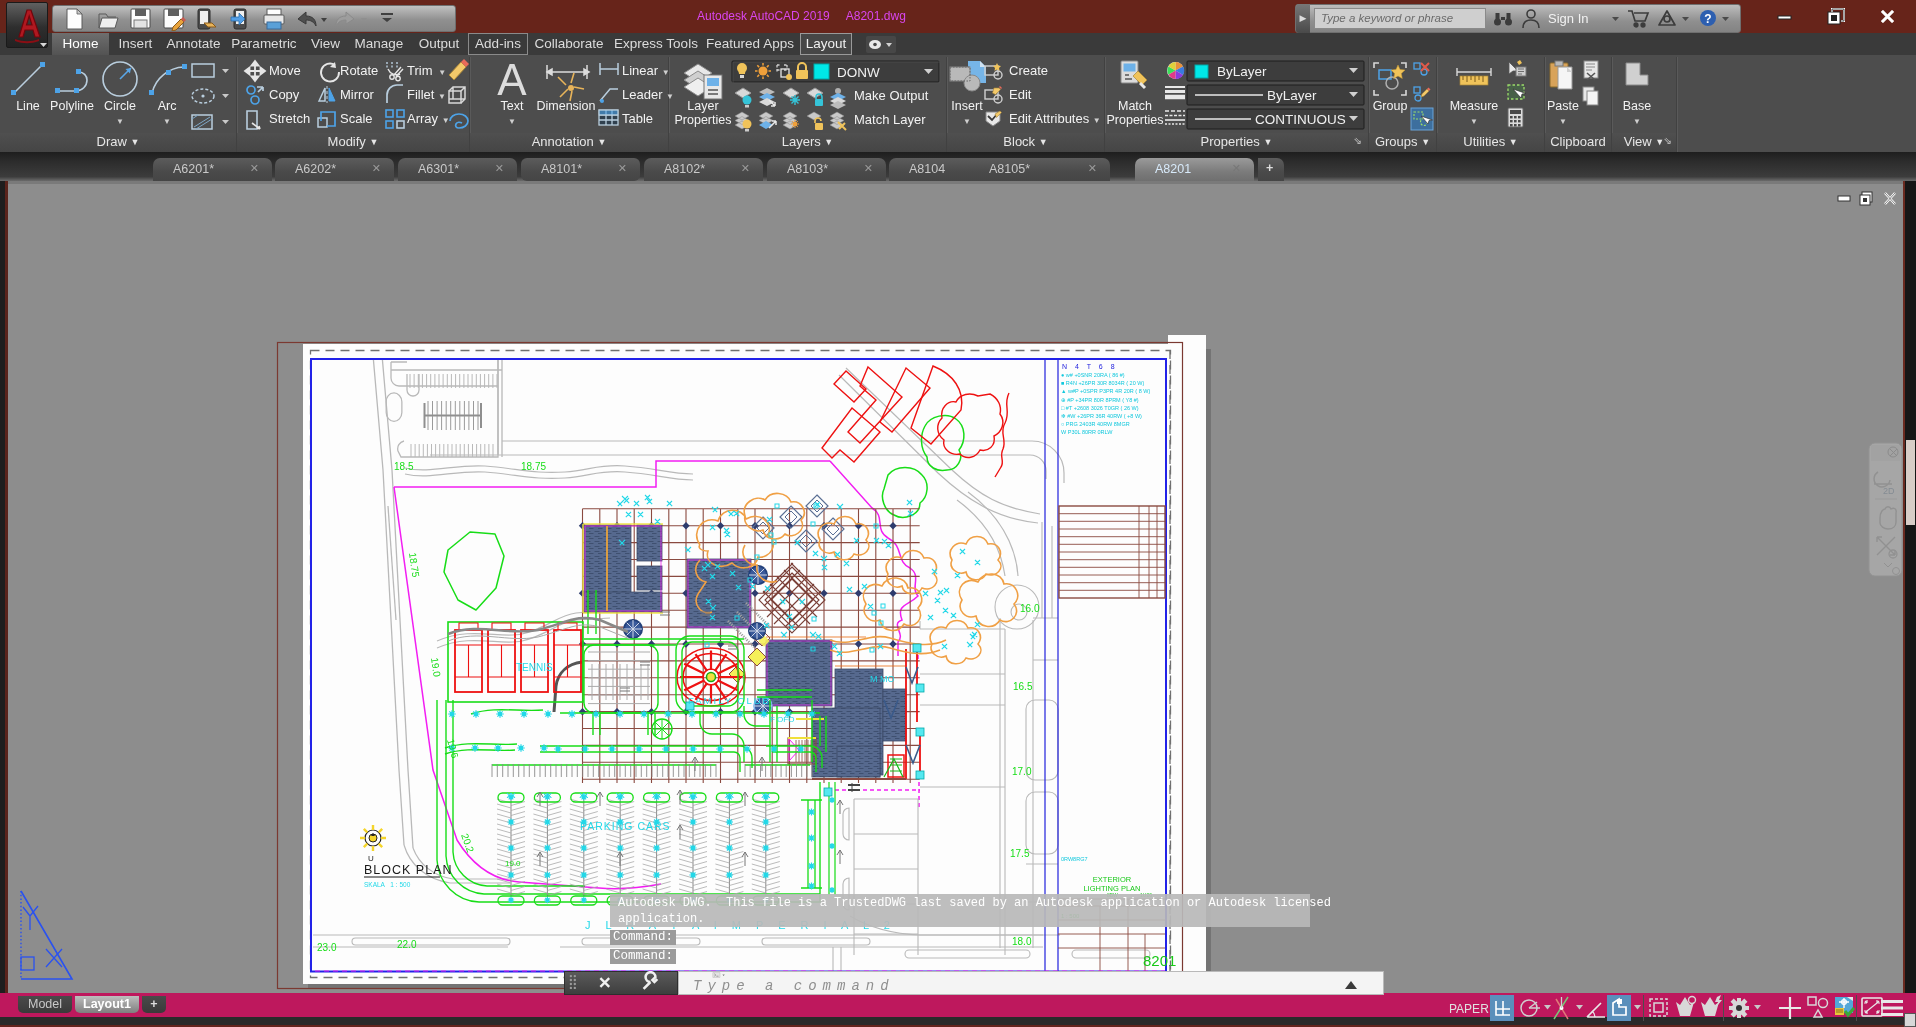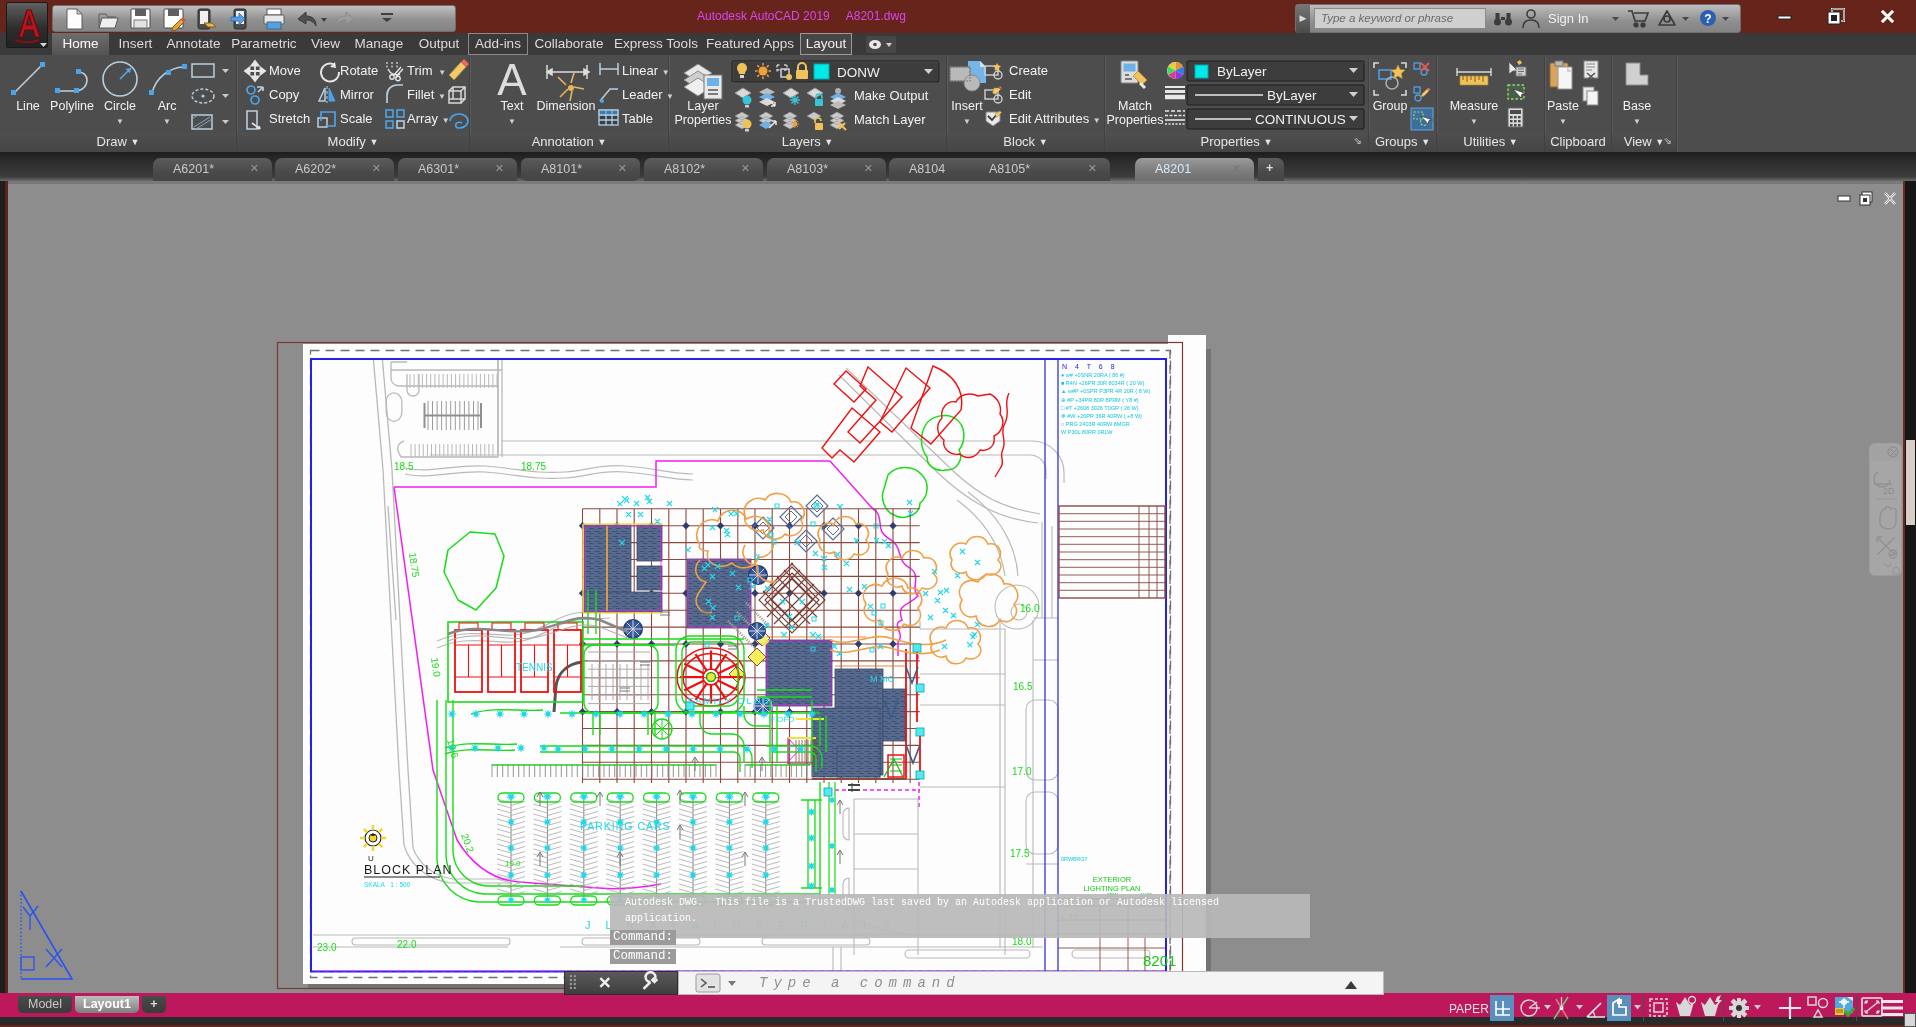--- a/index.html
+++ b/index.html
@@ -42,28 +42,28 @@
 .ftab { position:absolute; top:6px; height:23px; border-radius:7px 7px 0 0;
   background:linear-gradient(#5c5c5c,#4a4a4a 60%, #454545); color:#c9c9c9; font-size:12.5px; }
 .ftab .x { position:absolute; right:13px; top:4px; color:#9a9a9a; font-size:11px; }
 .ftab.active { background:linear-gradient(#9a9a9a,#7b7b7b 60%, #6f6f6f); color:#d8eafa; }
 .ftab .lbl { position:absolute; left:20px; top:4px; }
 
 
 #canvas { left:0; top:181px; width:1916px; height:812px; background:#8d8d8d; }
 
 
-#dwgmsg { left:610px; top:894px; width:700px; height:44px; background:rgba(185,185,185,0.92);
-  font-family:"Liberation Mono",monospace; font-size:10px; color:#fff; line-height:16px; padding:1px 15px; white-space:pre; z-index:5;}
+#dwgmsg { left:610px; top:894px; width:700px; height:33px; background:rgba(185,185,185,0.92);
+  font-family:"Liberation Mono",monospace; font-size:12px; color:#fff; line-height:16px; padding:1px 8px; white-space:pre; z-index:5;}
 .cmdlab { background:#9b9b9b; color:#fff; font-family:"Liberation Mono",monospace; font-size:12.5px;
   padding:0 3px; height:15px; line-height:15px; z-index:5; }
 #cmdbar { left:564px; top:971px; width:820px; height:24px; z-index:6; display:flex; }
 #cmdgrip { width:114px; height:24px; background:linear-gradient(#5a5a5a,#3e3e3e); border:1px solid #2e2e2e;
   display:flex; align-items:center; color:#e8e8e8; }
-#cmdinput { width:706px; height:24px; background:#f4f4f4; border:1px solid #b9b9b9; display:flex; align-items:center; position:relative; }
+#cmdinput { width:706px; height:24px; background:#f4f4f4; border:1px solid #b9b9b9; display:flex; align-items:flex-start; position:relative;flex-direction:column; }
 #cmdinput .ph { color:#8f8f8f; font-style:italic; font-family:"Liberation Mono",monospace; font-size:14px; letter-spacing:6px; }
 
 
 #statusbar { left:0; top:993px; width:1916px; height:34px; background:#be185d; }
 #statusbar .bottom { position:absolute; left:0; top:24px; width:1916px; height:10px; background:#2a2a2a; border-bottom:2px solid #63241d; }
 .stab { position:absolute; top:3px; height:17px; color:#c8c8c8; font-size:12.5px; text-align:center; line-height:16px; }
 </style>
 </head>
 <body>
 <div id="app">

